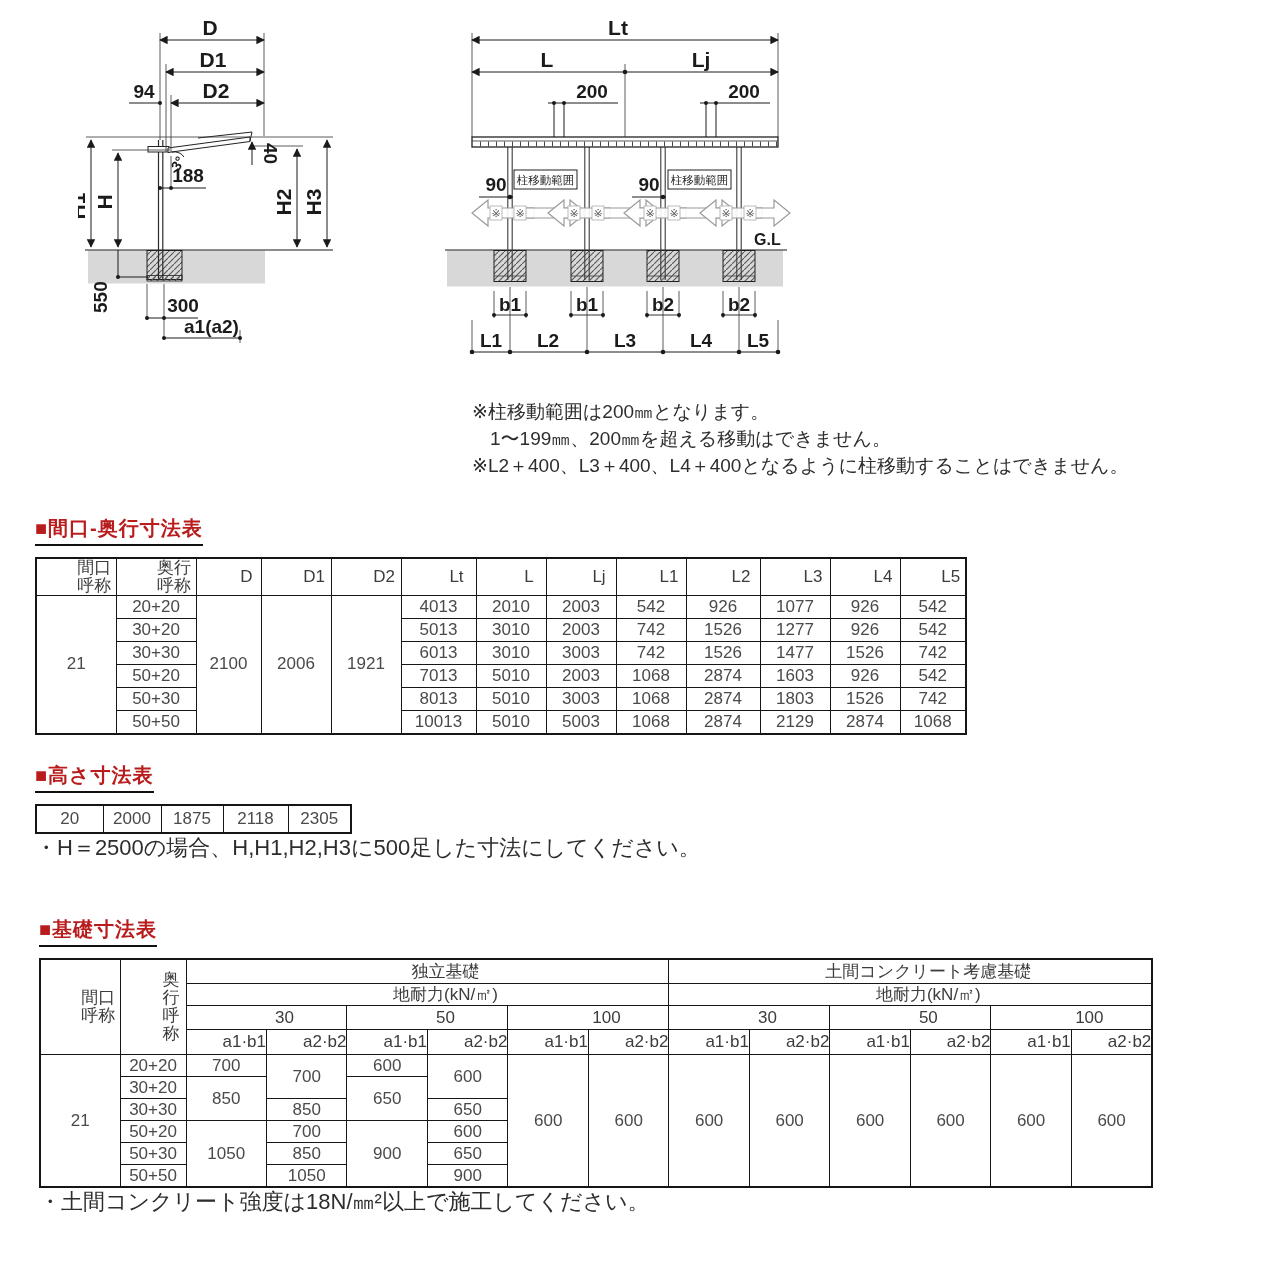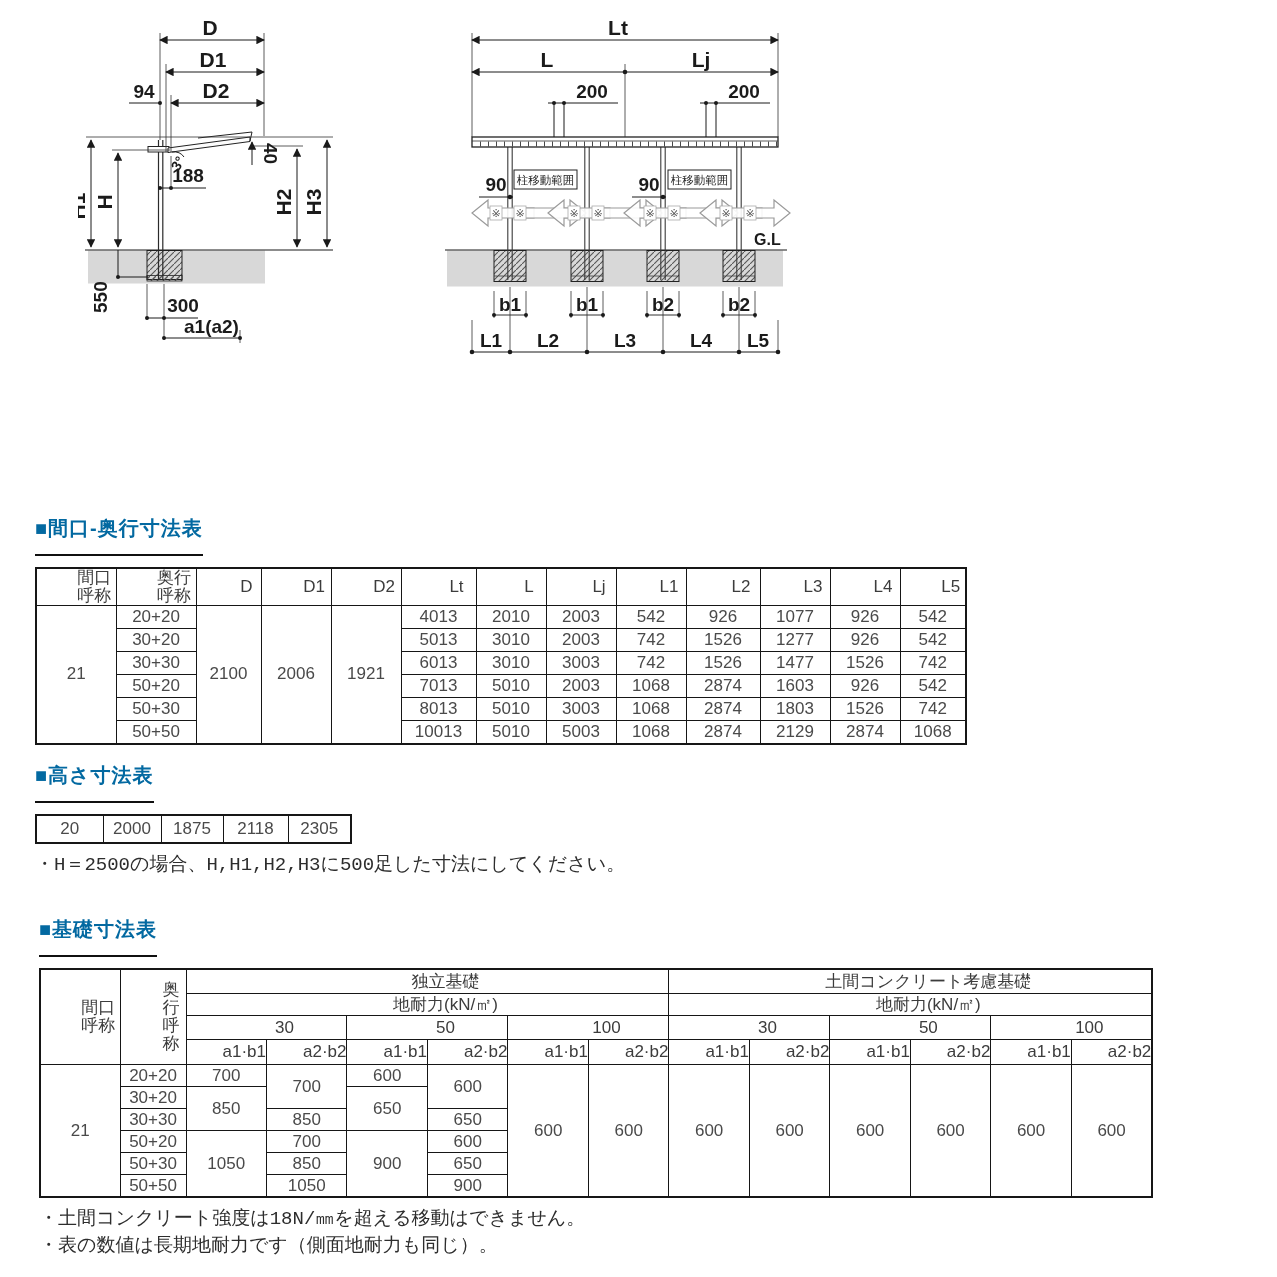--- a/index.html
+++ b/index.html
@@ -11,33 +11,33 @@
   .dimL{font-size:21px;font-weight:bold;}
   .dimN{font-size:19px;font-weight:bold;}
   .dimS{font-size:14px;font-weight:bold;}
   .boxT{font-size:11.5px;font-weight:normal;fill:#222;}
   .refT{font-size:11px;fill:#555;font-weight:normal;}
   .glT{font-size:16px;font-weight:bold;}
   
   .note-block{font-size:19px;line-height:27px;color:#2d2d2d;}
   .note-indent{padding-left:18px;}
   
-  .sec-title{display:inline-block;font-size:20px;font-weight:bold;color:#0369a1;
-             border-bottom:2.5px solid #101010;padding-bottom:12px;letter-spacing:1px;}
+  .sec-title{display:inline-block;font-size:20px;font-weight:bold;color:#b91c1c;
+             border-bottom:2.5px solid #101010;padding-bottom:2px;letter-spacing:1px;}
   
   table{border-collapse:collapse;table-layout:fixed;background:#fff;}
   table.spec{border:2px solid #161616;margin-top:11px;}
   table.spec th,table.spec td{border:1px solid #161616;text-align:center;vertical-align:middle;
      padding:0;font-size:17px;font-weight:normal;color:#4a4a4a;line-height:1.05;}
   table.spec th{color:#3c3c3c;padding-left:36px;}
   #t1 th{height:29px;}  #t1 td{height:22px;}
   #t2 th{height:27px;}  #t2 td{height:26px;}
   #t3 .hr1 th{height:23px;} #t3 .hr2 th{height:21px;} #t3 .hr3 th{height:23px;text-align:center;}
   #t3 .hr4 th{height:24px;text-align:center;} #t3 td{height:21px;}
-  .tnote{font-size:19px;line-height:27px;color:#2d2d2d;margin-top:8px;font-family:Liberation Mono, monospace;}
+  .tnote{font-size:22px;line-height:27px;color:#2d2d2d;}
 </style>
 </head>
 <body>
 
 <div id="page">
 
   <svg class="abs" style="left:78px;top:16px;" width="272" height="334" viewBox="78 16 272 334">
     <defs>
       <marker id="mA1" viewBox="0 0 10 10" refX="9" refY="5" markerWidth="8.5" markerHeight="8.5" orient="auto-start-reverse">
         <path d="M0,0 L10,5 L0,10 z" fill="#1a1a1a"></path>
@@ -290,20 +290,25 @@
       <circle cx="739" cy="352" r="2.3" fill="#1a1a1a"></circle>
         <circle cx="778" cy="352" r="2.3" fill="#1a1a1a"></circle>
       <text class="dimN" x="491" y="347" text-anchor="middle">L1</text>
       <text class="dimN" x="548" y="347" text-anchor="middle">L2</text>
       <text class="dimN" x="625" y="347" text-anchor="middle">L3</text>
       <text class="dimN" x="701" y="347" text-anchor="middle">L4</text>
       <text class="dimN" x="758" y="347" text-anchor="middle">L5</text>
     </g>
   </svg>
 
+  <div class="abs note-block" style="left:472px;top:398px;width:700px;">
+    <div>※柱移動範囲は200㎜となります。</div>
+    <div class="note-indent">1〜199㎜、200㎜を超える移動はできません。</div>
+    <div>※L2＋400、L3＋400、L4＋400となるように柱移動することはできません。</div>
+  </div>
 
   <div class="abs" style="left:35px;top:515px;">
     <div class="sec-title">■間口-奥行寸法表</div>
     <table class="spec" id="t1">
       <colgroup>
         <col style="width:80px">
           <col style="width:80px">
           <col style="width:65px">
           <col style="width:70px">
         <col style="width:70px">
@@ -520,18 +525,17 @@
         <td>650</td>
       </tr>
       <tr>
         <td>50+50</td>
         <td>1050</td>
         <td>900</td>
       </tr>
     </tbody>
       </table>
     <div class="tnote">
-      <div>・土間コンクリート強度は18N/㎜を超える移動はできません。</div>
-      <div>・表の数値は長期地耐力です（側面地耐力も同じ）。</div>
+      <div>・土間コンクリート強度は18N/㎜²以上で施工してください。</div>
     </div>
   </div>
 
 </div>
 
 </body></html>

